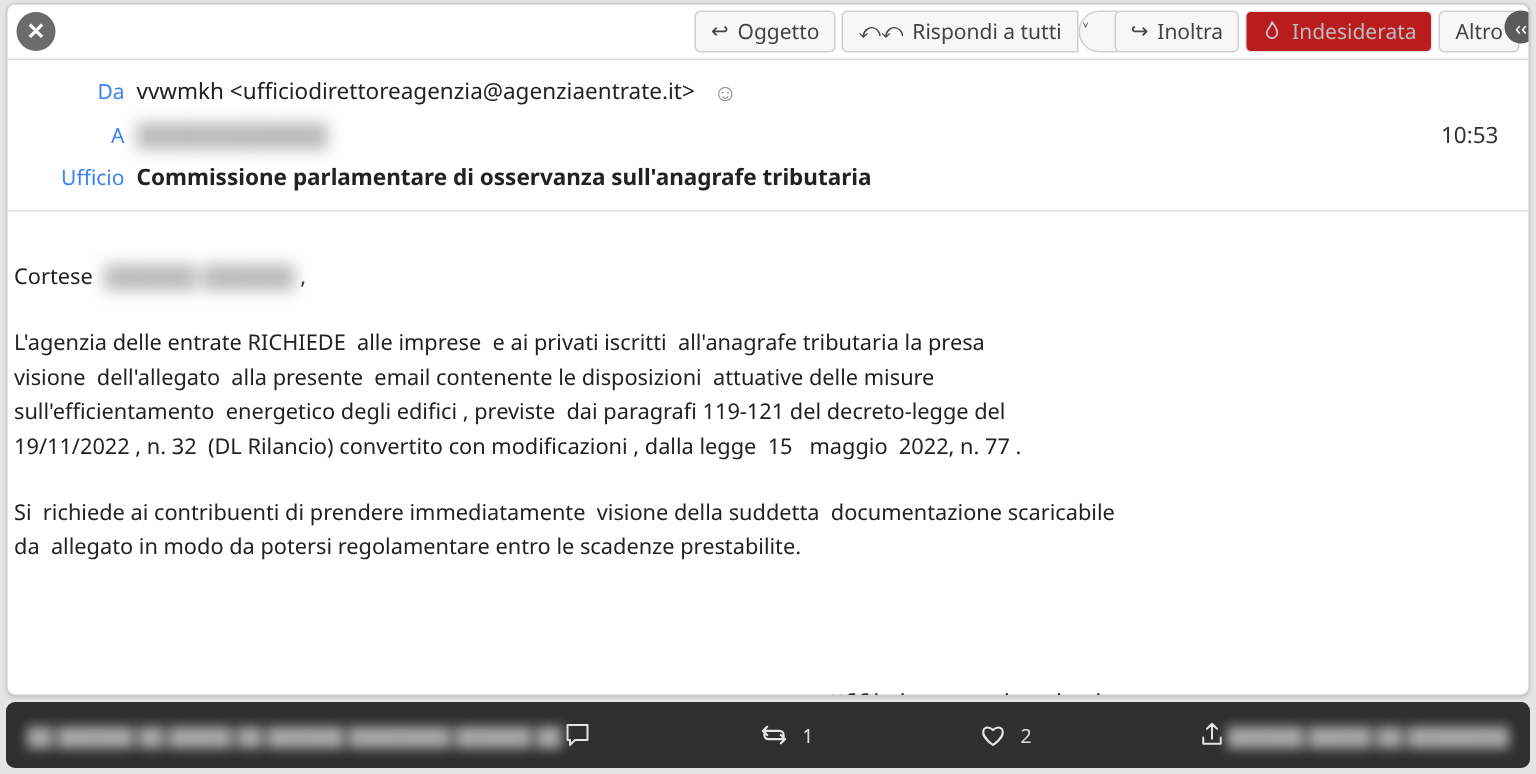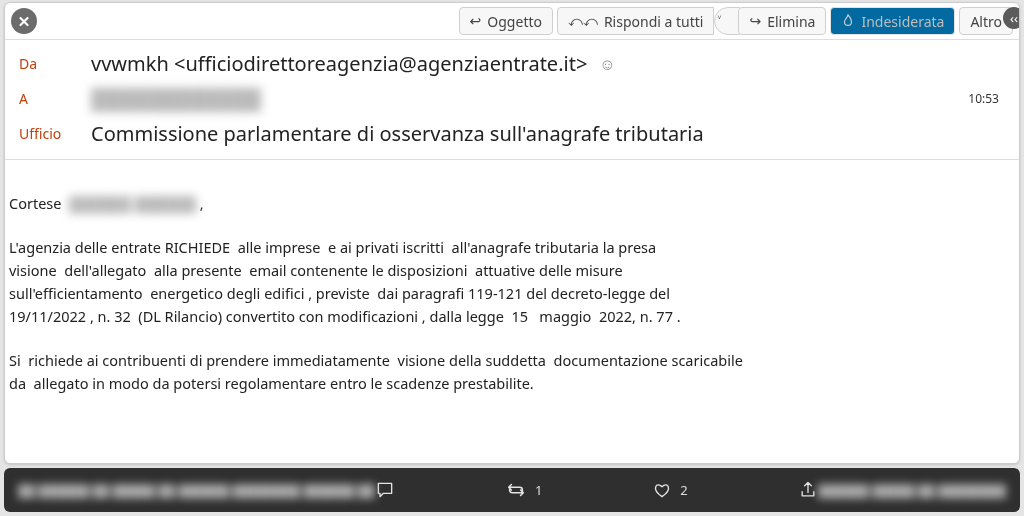--- a/index.html
+++ b/index.html
@@ -4,36 +4,36 @@
 <style>
   *{box-sizing:border-box;margin:0;padding:0;font-family:system-ui,-apple-system,"Segoe UI",Roboto,sans-serif}
   html,body{width:1024px;height:516px;background:#e5e5e5;overflow:hidden}
   .frame{width:1024px;height:516px;background:#e5e5e5;display:flex;flex-direction:column}
   .mail{margin:2px 4px 2px 4px;background:#fff;border:1px solid #ccc;border-radius:6px;display:flex;flex-direction:column;height:462px;box-shadow:0 1px 3px rgba(0,0,0,.15);overflow:hidden}
   
   .toolbar{display:flex;align-items:center;gap:4px;padding:4px 6px;border-bottom:1px solid #ddd;position:relative}
   .close-pill{width:26px;height:26px;border-radius:50%;background:#6c6c6c;color:#fff;display:flex;align-items:center;justify-content:center;font-size:15px;font-weight:600;cursor:pointer}
   .spacer{flex:1}
   .btn{display:inline-flex;align-items:center;gap:6px;border:1px solid #cfcfcf;background:#f7f7f7;border-radius:4px;padding:4px 10px;font-size:14px;color:#444;cursor:pointer;height:28px}
-  .btn.disabled{color:#bdbdbd;border-color:#e3e3e3;background:#0369a1;cursor:default}
+  .btn.disabled{color:#bdbdbd;border-color:#e3e3e3;background:#b91c1c;cursor:default}
   .btn .ico{display:inline-block;font-size:14px;line-height:1}
   .btn-group{display:inline-flex}
   .btn-group .btn{border-radius:0}
   .btn-group .btn:first-child{border-top-left-radius:4px;border-bottom-left-radius:4px}
   .btn-group .btn:last-child{border-top-right-radius:4px;border-bottom-right-radius:4px}
   .caret{width:24px;justify-content:center;padding:4px 4px}
   .toolbar .btn:last-child{border-radius:18px 0 0 18px;padding-right:20px;margin-right:-6px}
   .corner-badge{position:absolute;right:0;top:0;width:22px;height:22px;background:#5b5b5b;border-radius:50%;display:flex;align-items:center;justify-content:center;color:#fff;font-size:13px;transform:translate(6px,4px)}
   
   .hdr{padding:6px 14px 8px 14px;border-bottom:1px solid #ddd}
   .row{display:flex;align-items:center;gap:8px;padding:4px 0;min-height:28px}
-  .lbl{width:64px;color:#c2410c;font-size:14px}
-  .val{font-size:20px;color:#222}
-  .val.bold{font-weight:400}
-  .time{margin-left:auto;color:#333;font-size:12px;padding-right:6px}
+  .lbl{width:64px;text-align:right;color:#3b82f6;font-size:14px}
+  .val{font-size:15px;color:#222}
+  .val.bold{font-weight:700}
+  .time{margin-left:auto;color:#333;font-size:15px;padding-right:6px}
   .contact-icon{margin-left:4px;color:#888;font-size:16px}
   .blur{filter:blur(5px);color:#bbb;user-select:none}
   
   .body{flex:1;padding:12px 16px 8px 4px;font-family:"Courier New",Courier,monospace;font-size:14.5px;line-height:1.45;color:#222;white-space:pre-wrap;overflow:auto}
   .sig{text-align:center;margin-top:40px;margin-left:380px;width:520px}
   .sig p{margin:0;font-family:"Courier New",Courier,monospace;font-size:14.5px}
   
   .footer{height:44px;background:#2f2f2f;color:#eaeaea;display:flex;align-items:center;justify-content:space-between;padding:0 14px;border-radius:6px;margin:2px 4px 4px 4px}
   .footer .blurred{filter:blur(4px);color:#aaa;font-size:12px}
   .footer-actions{display:flex;gap:110px;align-items:center;flex:1;justify-content:center}
@@ -64,21 +64,21 @@
           <span class="ico">⤺⤺</span>
           <span>Rispondi a tutti</span>
         </button>
         <button class="btn caret">
           <span>˅</span>
         </button>
       </div>
 
       <button class="btn">
         <span class="ico">↪</span>
-        <span>Elimina</span>
+        <span>Inoltra</span>
       </button>
 
 
       <button class="btn disabled">
         <span class="ico">
           <svg width="14" height="14" viewBox="0 0 16 16">
               <path d="M8 1 C10 4 12 5 12 9 a4 4 0 0 1 -8 0 C4 6 7 5 8 1 Z" fill="none" stroke="#cfcfcf" stroke-width="1.3"></path>
             </svg>
         </span>
         <span>Indesiderata</span>

